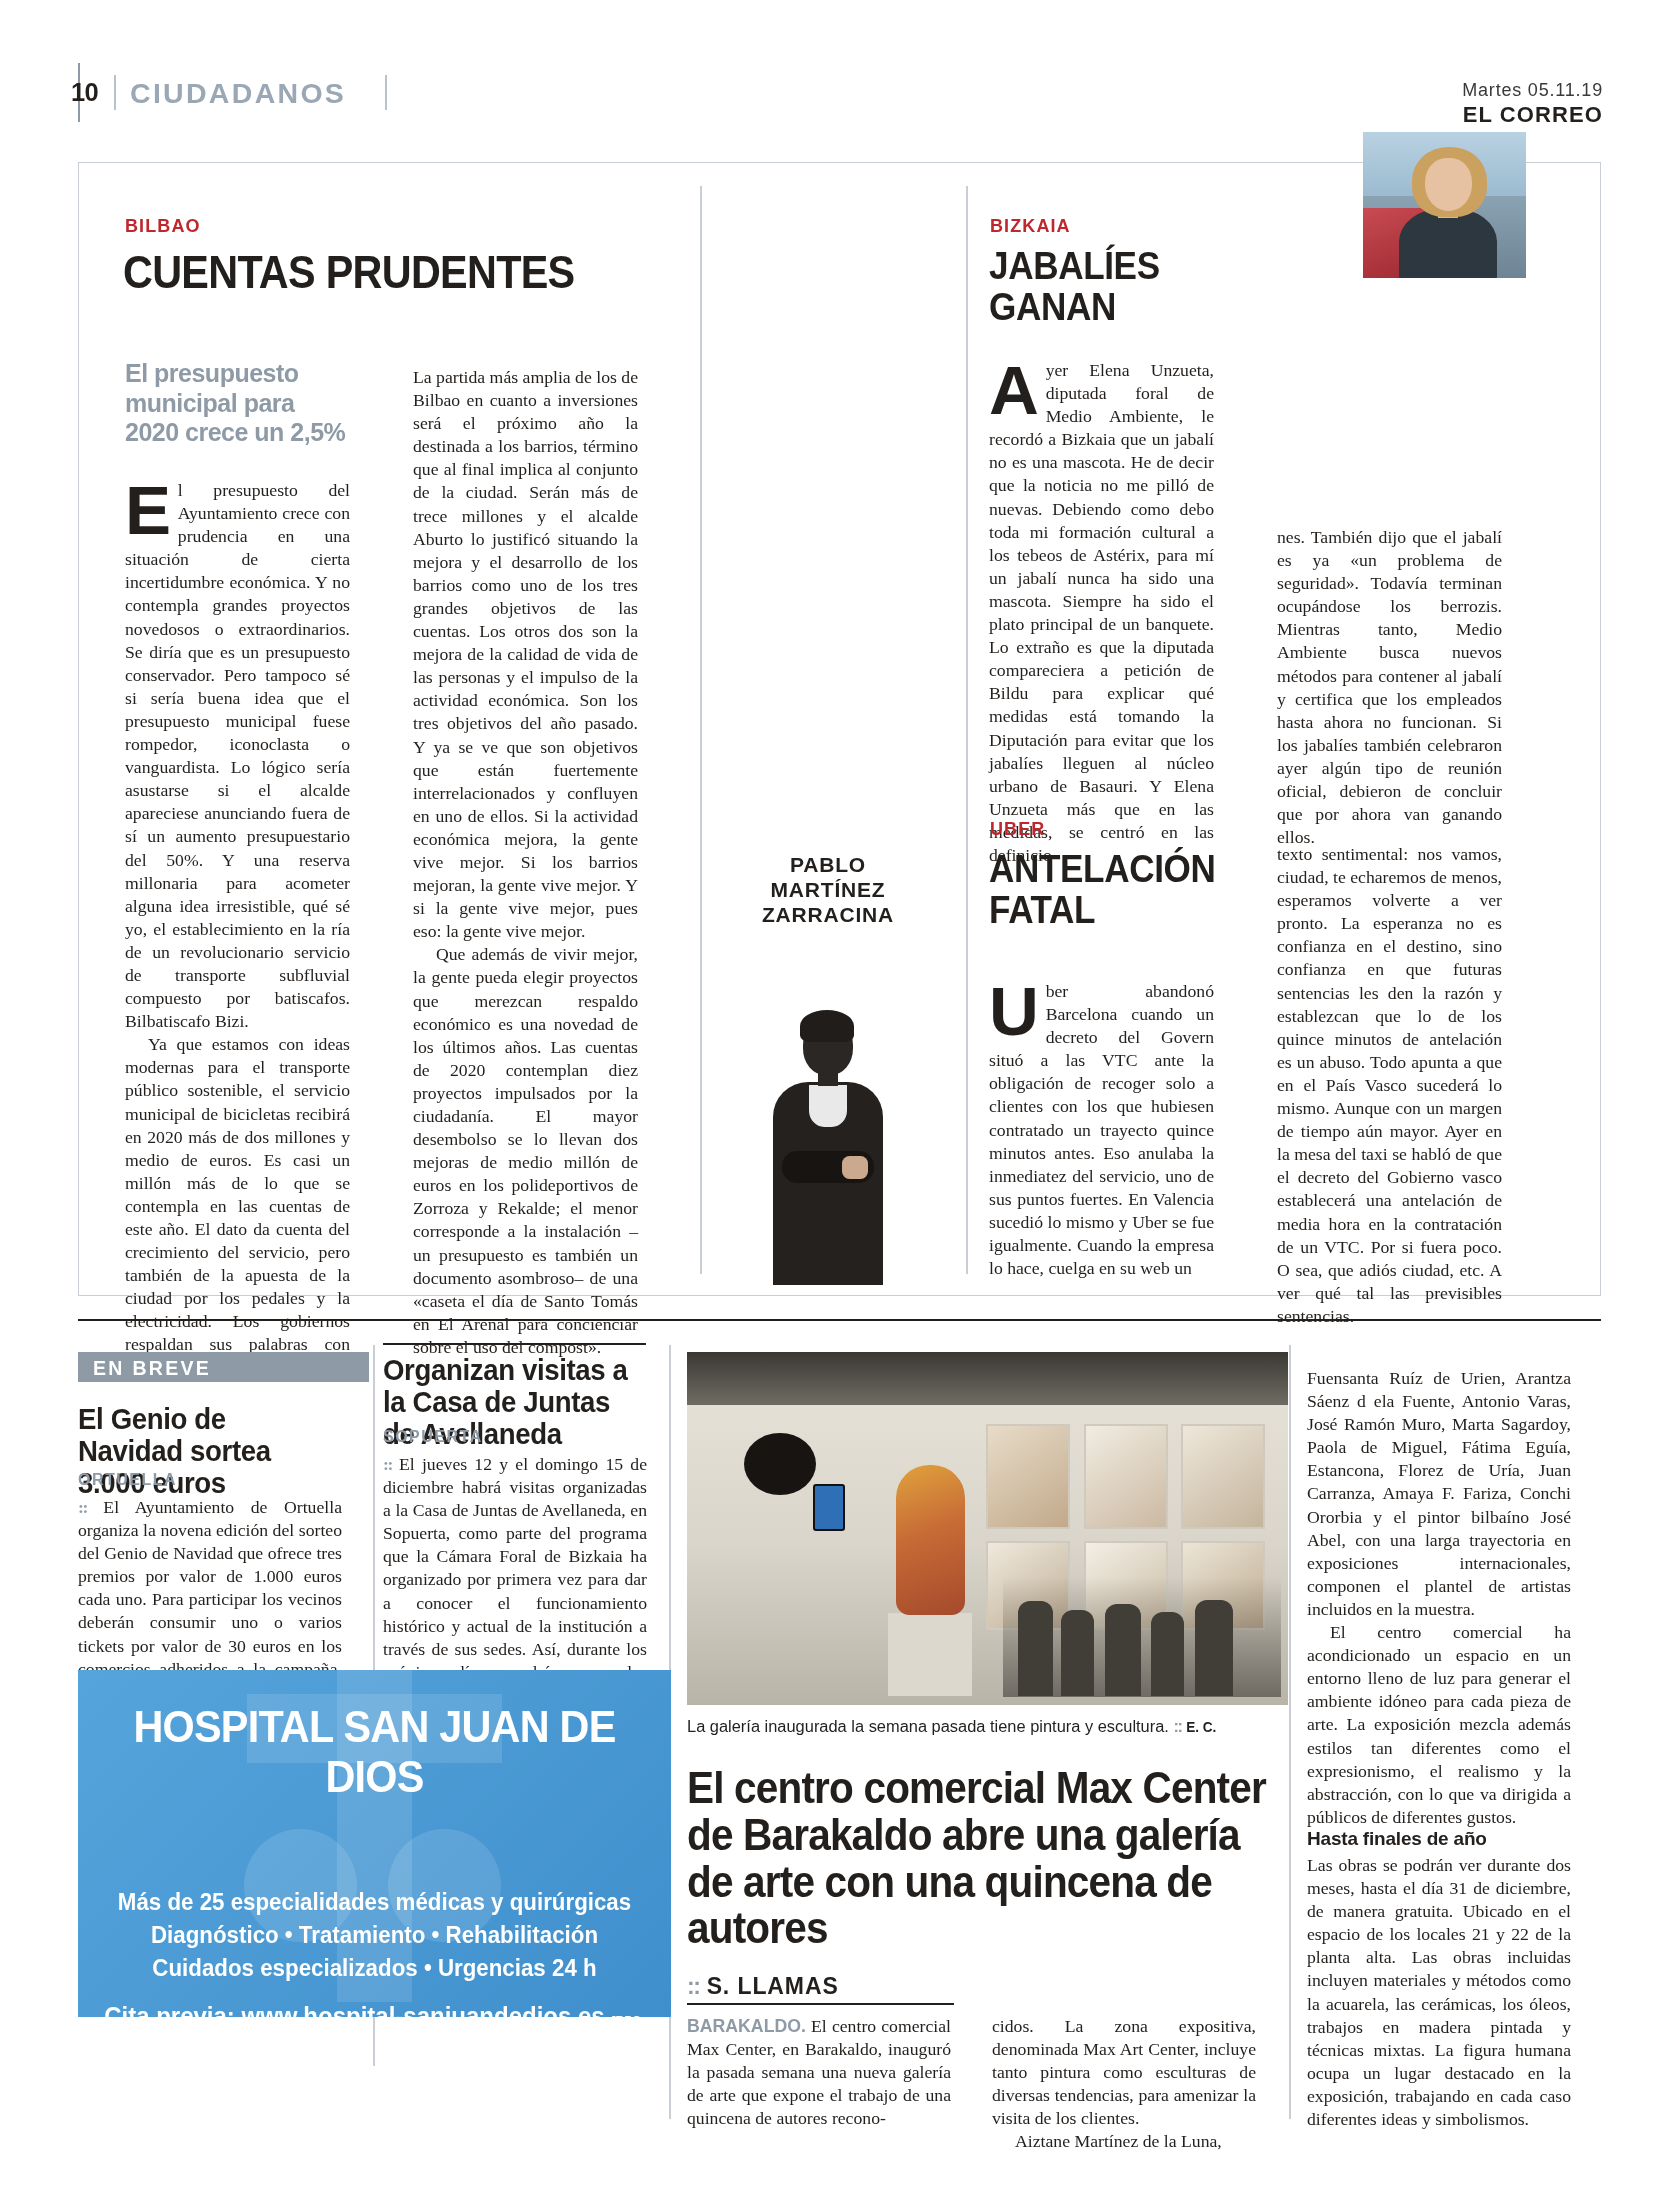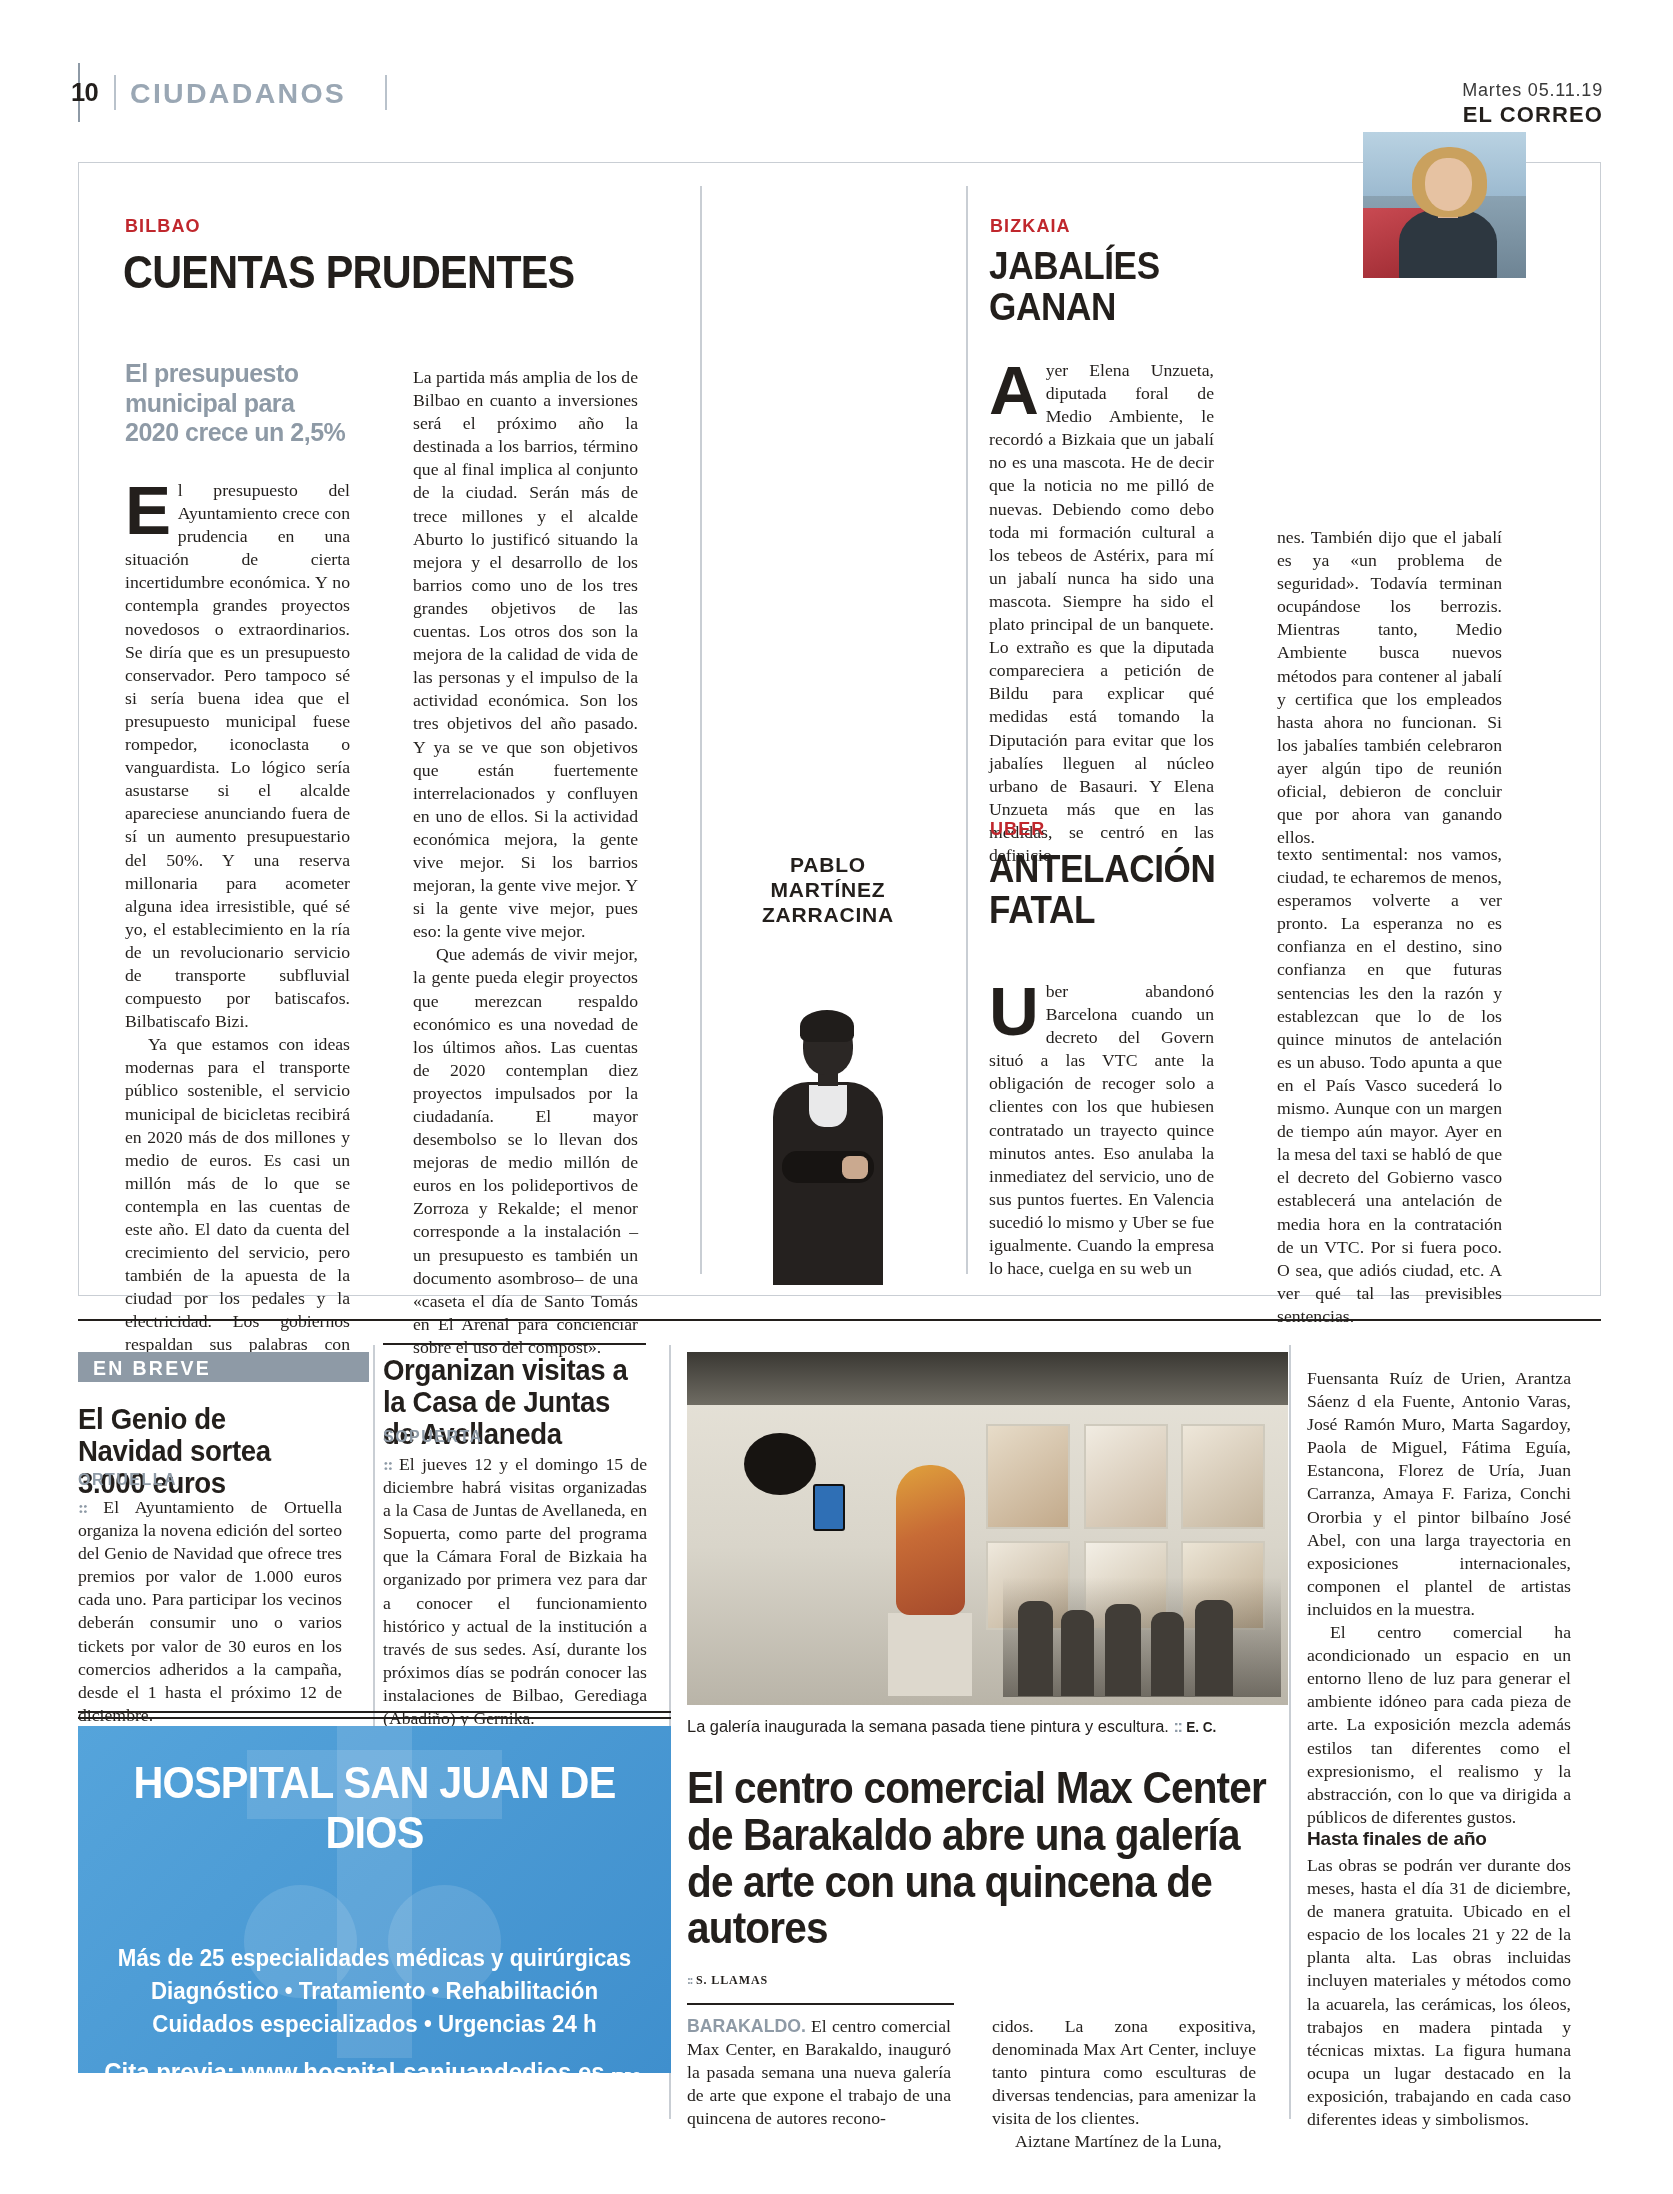--- a/index.html
+++ b/index.html
@@ -138,25 +138,25 @@
     background:linear-gradient(180deg,rgba(60,56,50,0.0),rgba(50,46,40,0.55)); }
   .pg-p { position:absolute; bottom:0; background:#413d37; border-radius:12px 12px 0 0; }
 
   .caption { position:absolute; font-family:"Liberation Sans Narrow","Liberation Sans", sans-serif;
     font-size:17.3px; color:#231f1c; transform:scaleX(0.95); transform-origin:left top; }
   .cap-credit { font-weight:bold; font-size:14.3px; }
 
   .subhead { font-family:"Liberation Sans", sans-serif; font-weight:bold; font-size:19px;
     color:#231f1c; letter-spacing:-0.2px; }
 
-  .author-line { font-family:Liberation Serif, serif; font-weight:bold; font-size:12px;
+  .author-line { font-family:Liberation Sans, sans-serif; font-weight:bold; font-size:23px;
     letter-spacing:0.9px; color:#231f1c; }
 
   
-  .advert { position:absolute; left:78px; top:1726px; width:593px; height:347px;
+  .advert { position:absolute; left:78px; top:1670px; width:593px; height:347px;
     background:linear-gradient(135deg,#55a4db 0%,#4b9ad4 48%,#3f8fcd 100%);
     overflow:hidden; }
   .ad-watermark { position:absolute; left:50%; top:-21px; transform:translateX(-50%);
     width:316px; height:353px; }
   .ad-wm-v { position:absolute; left:120px; top:0; width:75px; height:353px; background:rgba(255,255,255,0.12); }
   .ad-wm-h { position:absolute; left:30px; top:45px; width:255px; height:69px; background:rgba(255,255,255,0.12); }
   .ad-wm-c1 { position:absolute; left:27px; top:180px; width:113px; height:113px;
     border-radius:50%; background:rgba(255,255,255,0.12); }
   .ad-wm-c2 { position:absolute; left:171px; top:180px; width:113px; height:113px;
     border-radius:50%; background:rgba(255,255,255,0.12); }

